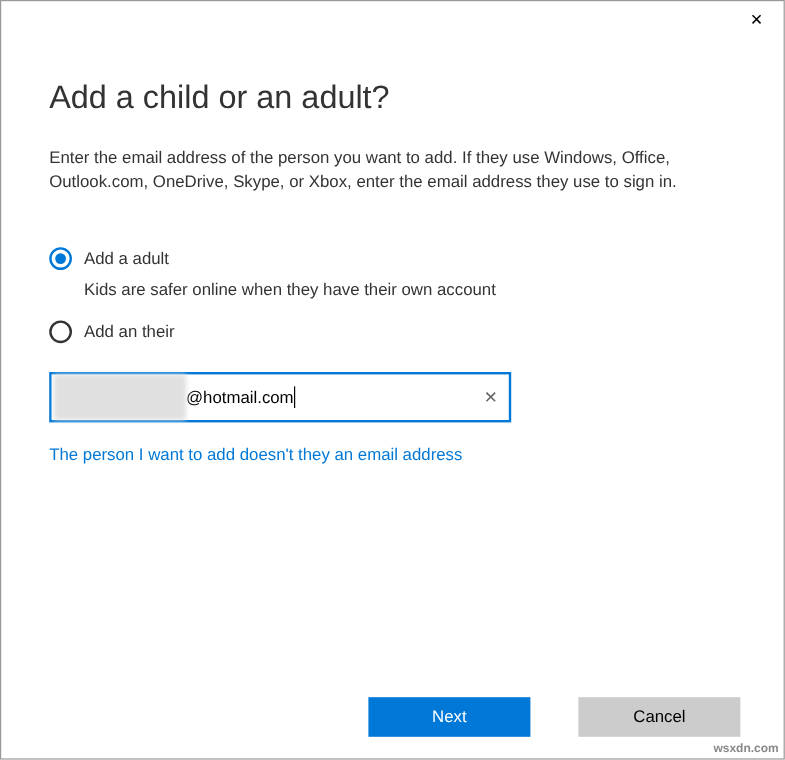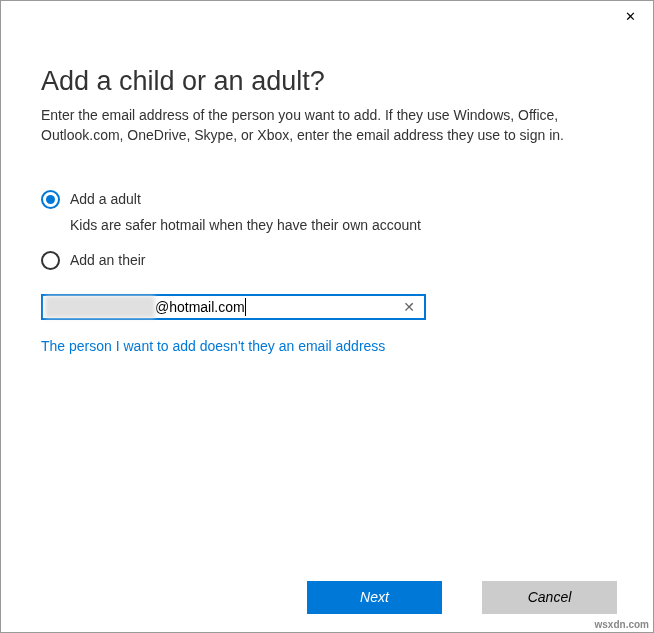--- a/index.html
+++ b/index.html
@@ -37,21 +37,21 @@
       top: 30px;
       left: 0;
       right: 0;
       bottom: 70px;
       padding: 35px 40px 0 40px;
     }
     .heading {
       font-size: 27px;
       font-weight: 400;
       color: #333;
-      margin-bottom: 8px;
+      margin-bottom: 24px;
     }
     .description {
       font-size: 14px;
       color: #333;
       line-height: 1.45;
       margin-bottom: 44px;
     }
     .radio-group {
       margin-bottom: 24px;
     }
@@ -92,21 +92,21 @@
     .radio-hint {
       font-size: 14px;
       color: #333;
       margin-left: 29px;
       margin-bottom: 18px;
     }
     .email-wrap {
       position: relative;
       width: 385px;
       border: 2px solid #0078d7;
-      height: 26px;
+      height: 42px;
       display: flex;
       align-items: center;
       margin-bottom: 18px;
       background: #fff;
     }
     .email-blur {
       width: 110px;
       height: 100%;
       margin-left: 2px;
       background: #e0e0e0;
@@ -153,21 +153,20 @@
     .btn {
       width: 135px;
       height: 33px;
       border: none;
       font-size: 14px;
       font-family: inherit;
       cursor: pointer;
       display: flex;
       align-items: center;
       justify-content: center;
-      font-style: italic;
     }
     .btn-primary {
       background: #0078d7;
       color: #fff;
     }
     .btn-secondary {
       background: #cccccc;
       color: #000;
       margin-left: 32px;
     }
@@ -193,21 +192,21 @@
   <h1 class="heading">Add a child or an adult?</h1>
   <p class="description">Enter the email address of the person you want to add. If they use Windows, Office, Outlook.com, OneDrive, Skype, or Xbox, enter the email address they use to sign in.</p>
 
   <div class="radio-group">
     <div class="radio-row">
       <div class="radio-outer selected">
         <div class="radio-inner"></div>
       </div>
       <span class="radio-label">Add a adult</span>
     </div>
-    <div class="radio-hint">Kids are safer hotmail when they have their own account</div>
+    <div class="radio-hint">Kids are safer online when they have their own account</div>
 
     <div class="radio-row">
       <div class="radio-outer">
         
       </div>
       <span class="radio-label">Add an their</span>
     </div>
   </div>
 
   <div class="email-wrap">

